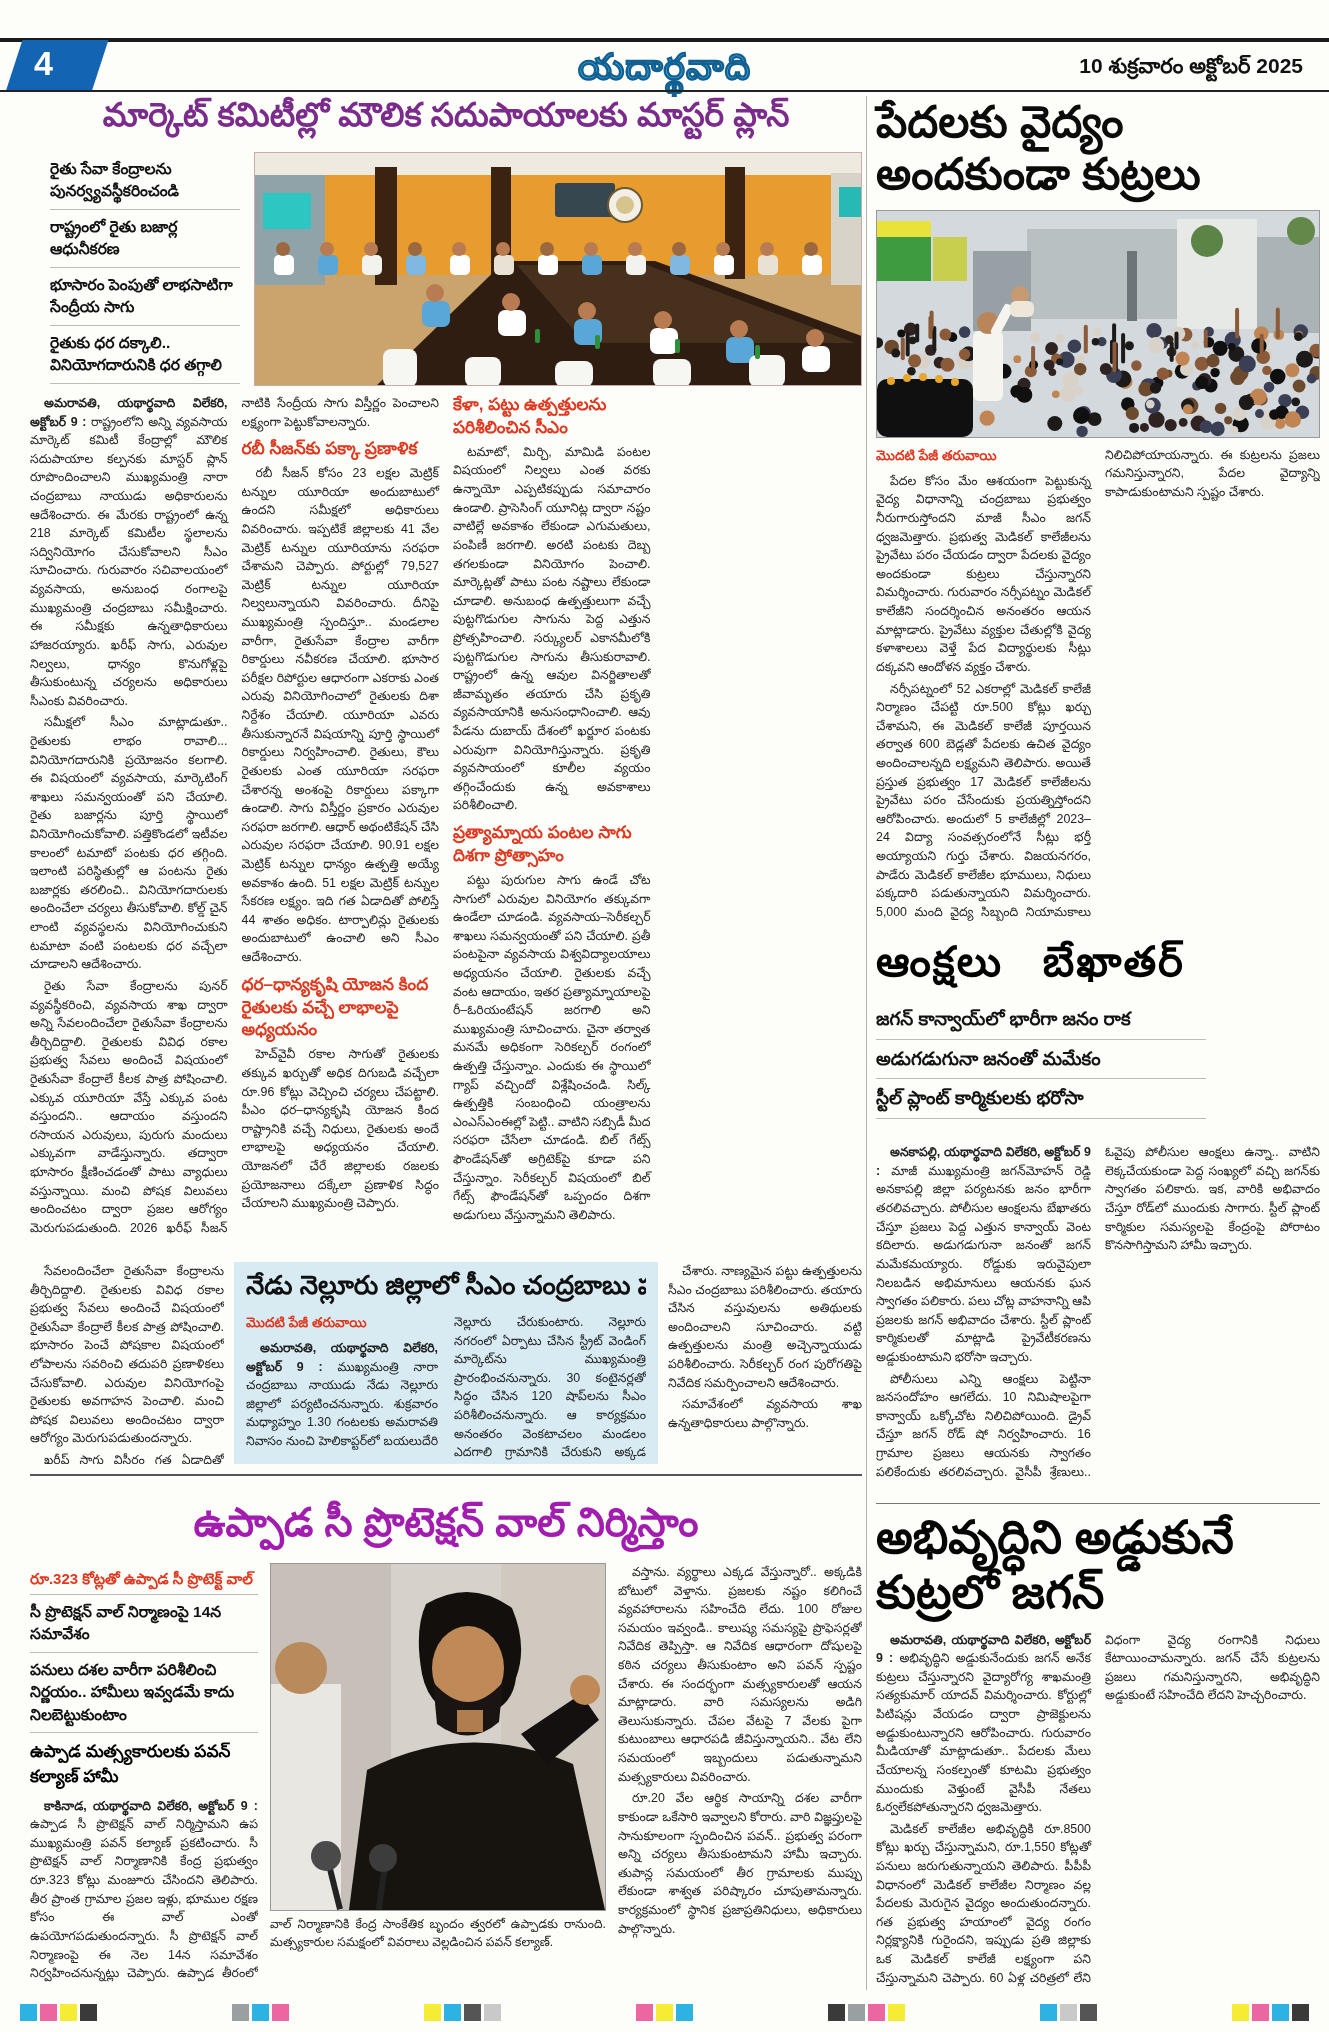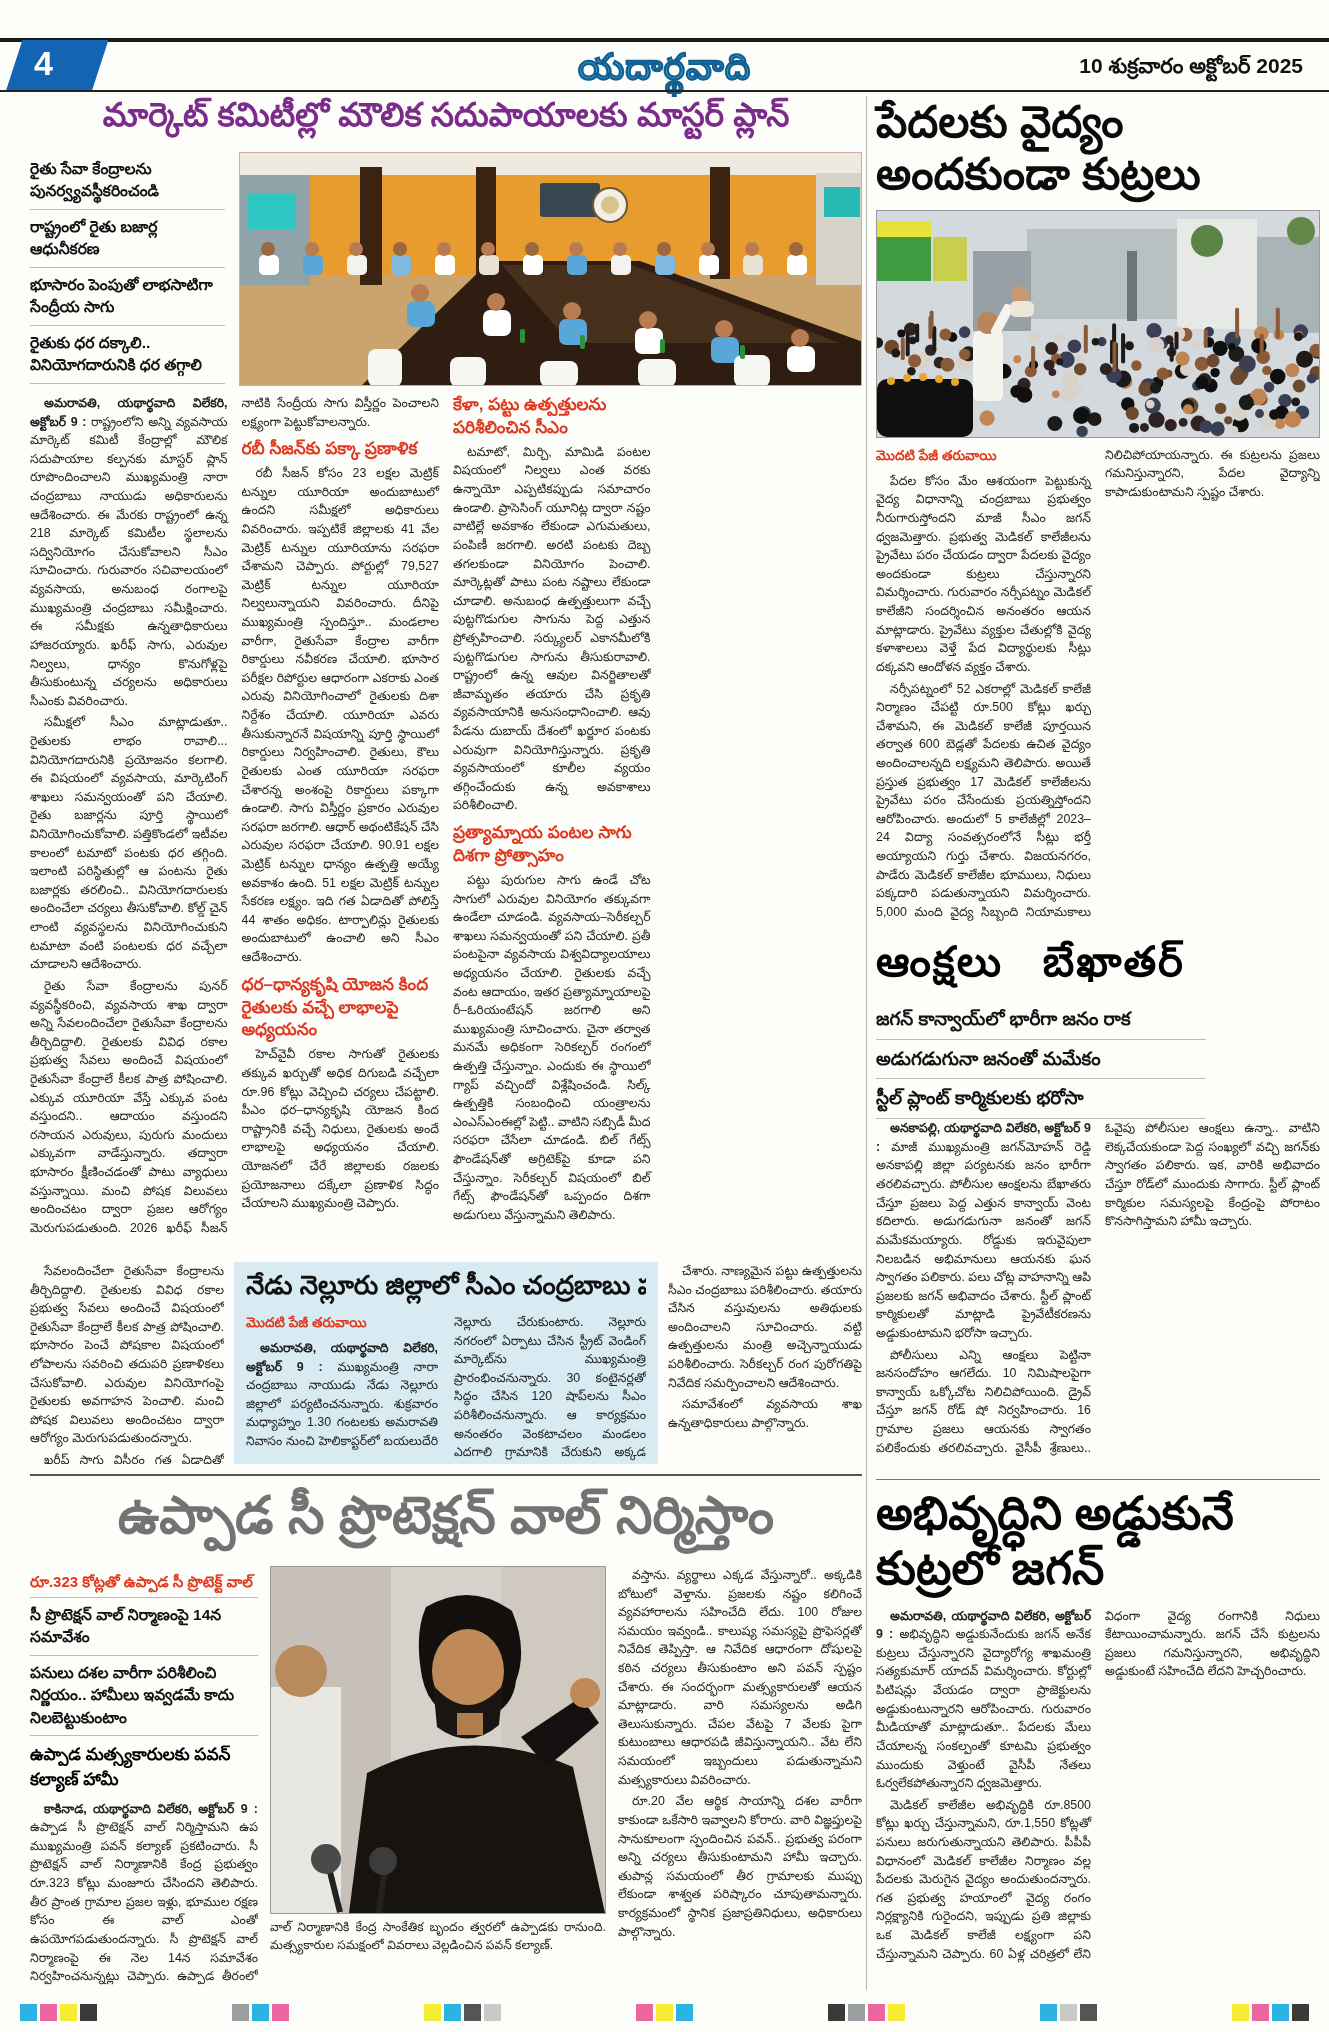--- a/index.html
+++ b/index.html
@@ -25,51 +25,51 @@
   .p { text-align:justify; text-indent:14px; font-size:12.4px; line-height:1.5; color:#222; margin-bottom:3px; }
   .p b { font-weight:bold; }
   .sub { color:#e0391f; font-weight:bold; font-size:17px; line-height:1.35; margin:7px 0 3px; }
   .cont { color:#e0391f; font-weight:bold; font-size:13.5px; margin:2px 0 5px; }
   .lead { color:#e0391f; font-weight:bold; font-size:15px; line-height:1.4; padding:5px 0; border-bottom:1px solid #bbb; }
   .deck { font-weight:bold; font-size:15.5px; line-height:1.45; padding:6px 0; border-bottom:1px solid #bbb; color:#131313; }
   .deck-strong { font-weight:bold; font-size:17px; line-height:1.45; padding:7px 0; color:#000; }
 
   
   .market-headline { width:832px; height:52px; text-align:center; font-size:33px; font-weight:bold; color:#7b2b8c; white-space:nowrap; overflow:hidden; }
-  .market-toprow { display:flex; gap:14px; margin-top:4px; }
+  .market-toprow { display:flex; gap:14px; margin-top:4px;margin-left:20px; }
   .market-deck { width:196px; overflow:hidden; height:234px; }
   .meeting-photo-wrap { width:626px; height:234px; overflow:hidden; border:1px solid #caa; }
   .market-body { margin-top:8px; height:862px; column-count:4; column-gap:14px; column-fill:auto; overflow:hidden; }
 
   .bottom-strip { margin-top:6px; display:flex; gap:10px; height:202px; overflow:hidden; }
   .strip-col { width:194px; overflow:hidden; }
   .nellore-box { flex:1; background:#d8ebf3; padding:8px 12px; overflow:hidden; }
   .nellore-headline { text-align:center; font-size:26px; font-weight:bold; color:#101010; margin-bottom:6px; white-space:nowrap; overflow:hidden; }
   .nellore-body { column-count:2; column-gap:16px; height:152px; overflow:hidden; }
 
   .section-rule-left { margin-top:10px; width:832px; height:2px; background:#555; }
 
   
-  .uppada-headline { margin-top:9px; width:832px; text-align:center; font-size:52px; font-weight:bold; color:#737373; white-space:nowrap; overflow:hidden; }
+  .uppada-headline { margin-top:24px; width:832px; text-align:center; font-size:40px; font-weight:bold; color:#a21caf; white-space:nowrap; overflow:hidden; }
   .uppada-grid { margin-top:8px; display:flex; gap:12px; height:420px; overflow:hidden; }
   .uppada-deckcol { width:228px; overflow:hidden; }
   .uppada-photo-wrap { width:336px; }
   .uppada-photo { width:336px; height:348px; border:1px solid #999; overflow:hidden; }
   .uppada-caption { margin-top:5px; font-size:12.2px; line-height:1.45; text-align:justify; }
   .uppada-rightcol { flex:1; overflow:hidden; }
 
   
   .medical-headline { font-size:44px; font-weight:bold; line-height:1.18; color:#0b0b0b; }
   .crowd-photo-wrap { margin-top:10px; width:444px; height:228px; overflow:hidden; border:1px solid #999; }
   .medical-body { margin-top:8px; height:486px; column-count:2; column-gap:14px; column-fill:auto; overflow:hidden; }
 
   .anakapalli-head { margin-top:6px; font-size:42px; font-weight:bold; color:#000; letter-spacing:2px; word-spacing:26px; }
   .anakapalli-deck { margin-top:4px; width:330px; }
   .anakapalli-deck .deck { font-size:18.5px; }
-  .anakapalli-body { margin-top:0; height:352px; column-count:2; column-gap:14px; column-fill:auto; overflow:hidden; }
+  .anakapalli-body { margin-top:24px; height:352px; column-count:2; column-gap:14px; column-fill:auto; overflow:hidden; }
 
   .section-rule-right { margin-top:8px; width:444px; height:1px; background:#777; }
   .jagan-headline { margin-top:6px; font-size:46px; font-weight:bold; line-height:1.2; color:#050505; }
   .jagan-body { margin-top:10px; height:358px; column-count:2; column-gap:14px; column-fill:auto; overflow:hidden; }
 
   
   .print-bar { position:absolute; left:0; bottom:8px; width:1329px; height:24px; display:flex; align-items:center; justify-content:space-between; padding:0 20px; }
   .pb-group { display:flex; gap:3px; }
   .pb-sq { width:17px; height:17px; }
 </style>

